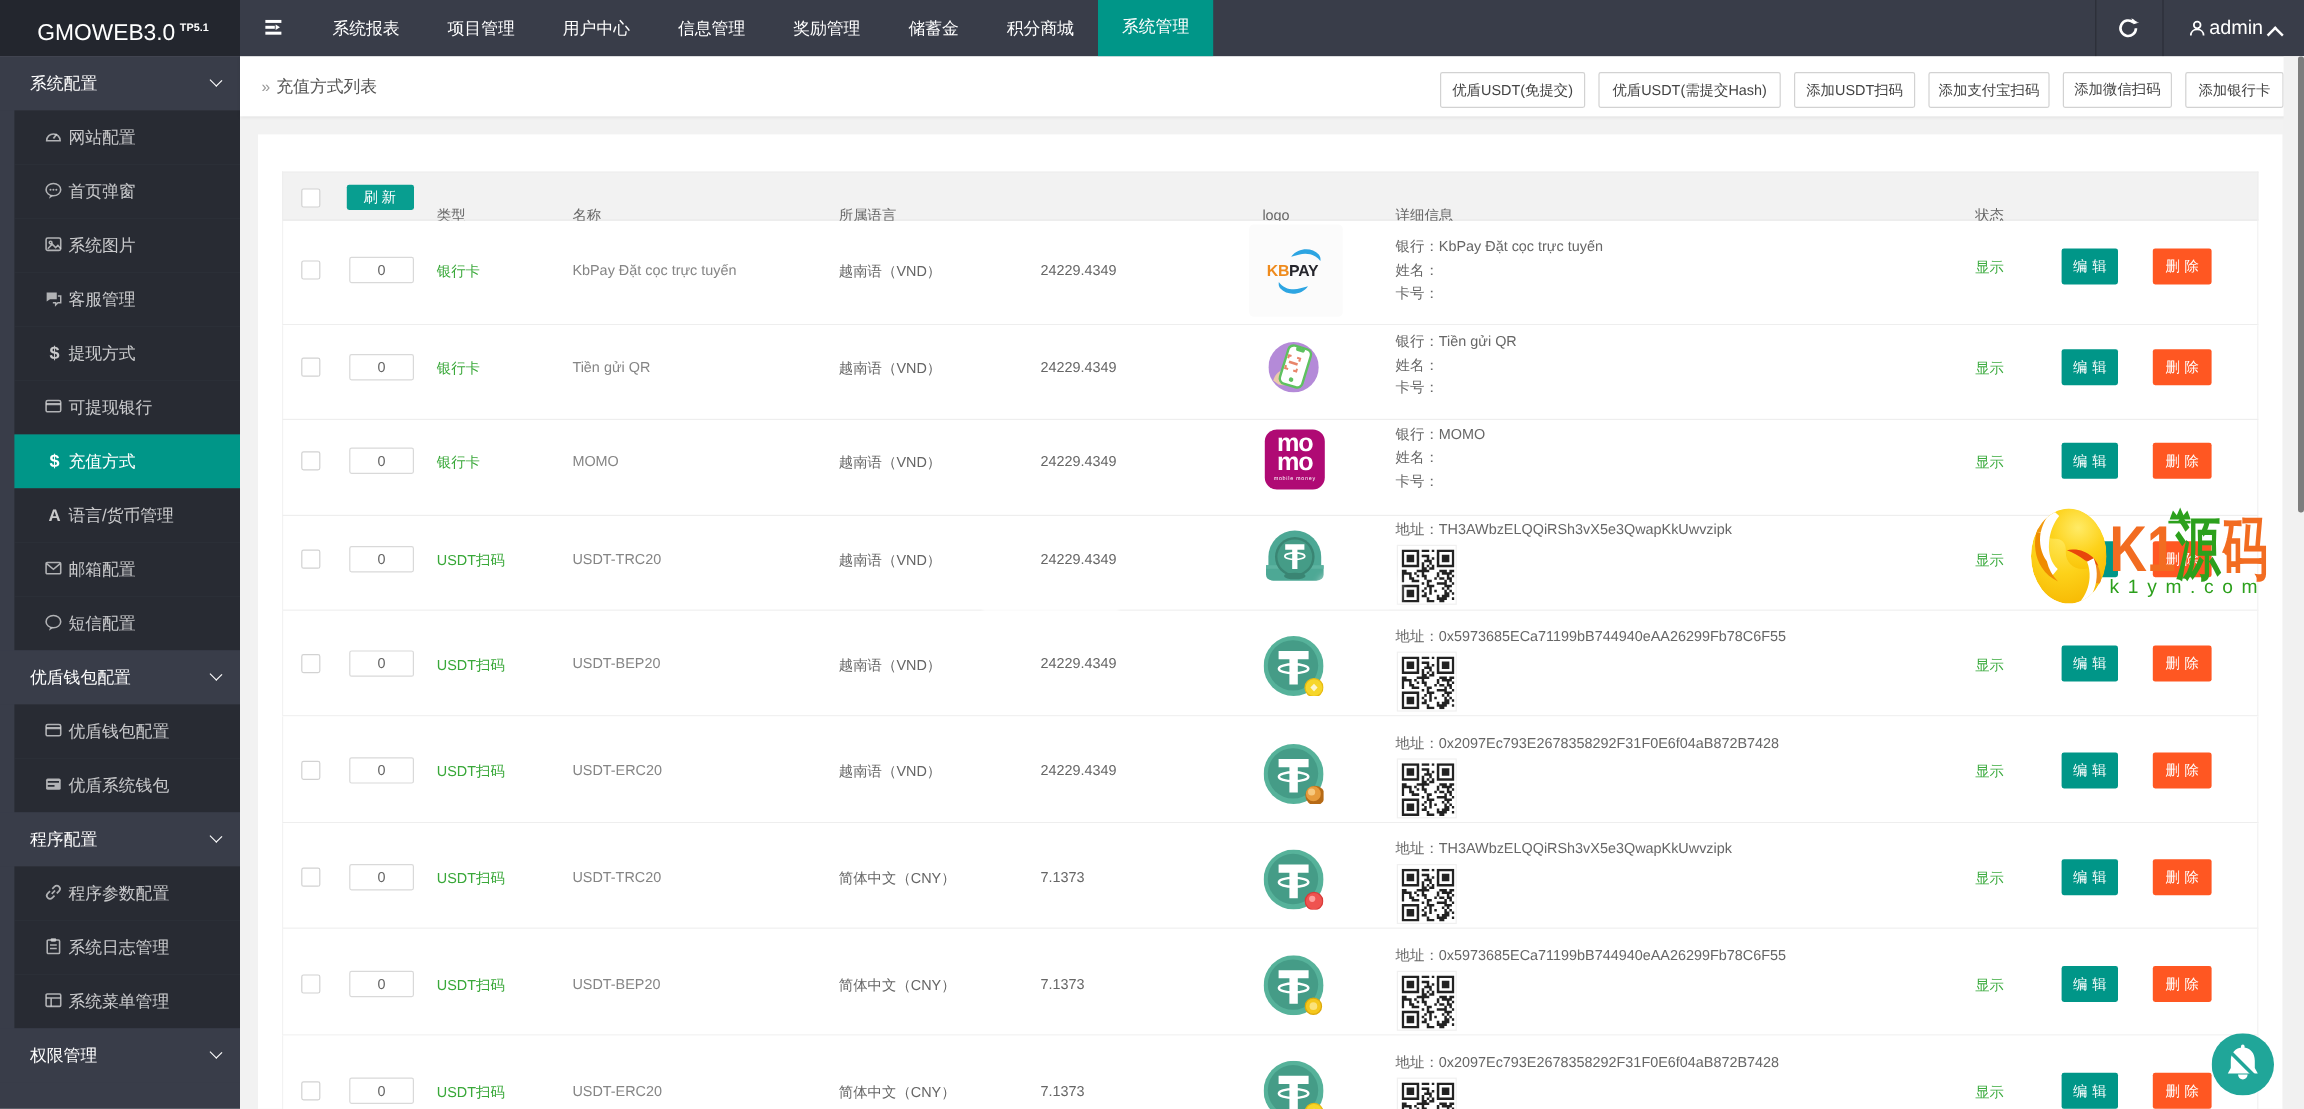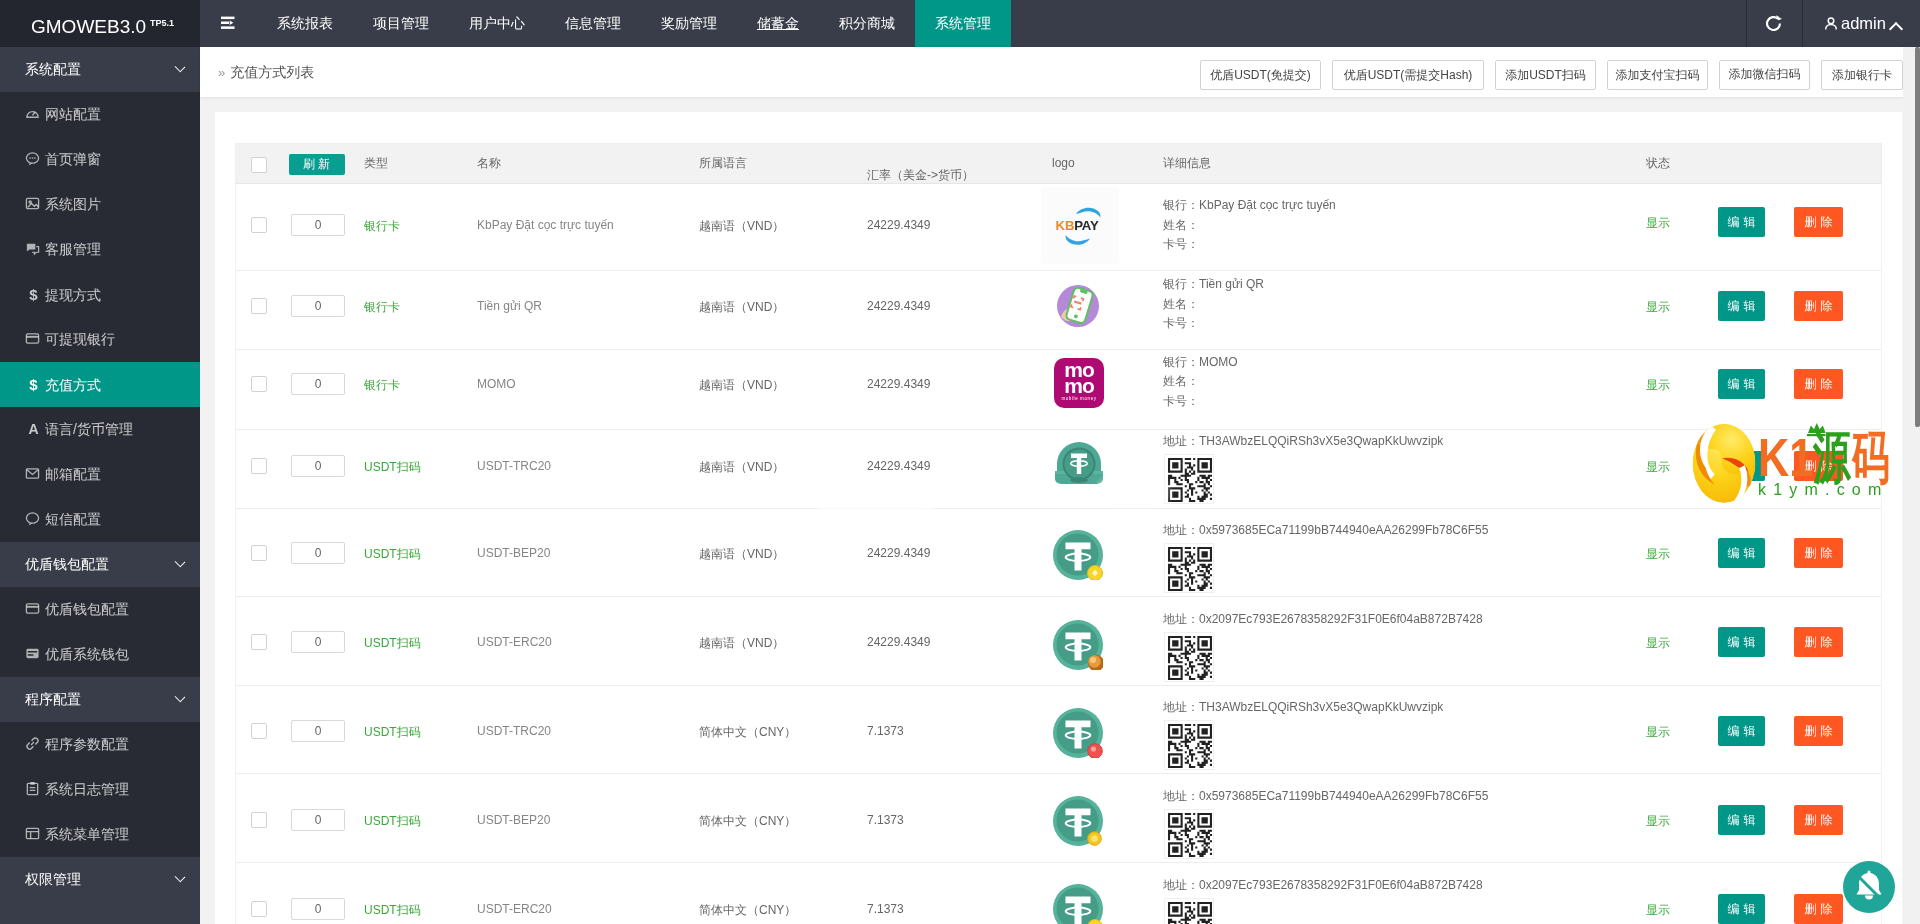--- a/index.html
+++ b/index.html
@@ -4,32 +4,32 @@
 *{margin:0;padding:0;box-sizing:border-box;}
 html,body{width:1920px;height:924px;overflow:hidden;background:#f2f2f2;font-family:"Liberation Sans",sans-serif;}
 .abs{position:absolute;}
 #topbar{position:absolute;left:0;top:0;width:1920px;height:47px;background:#393D49;}
 #logo{position:absolute;left:0;top:0;width:200px;height:47px;background:#23262E;color:#fff;line-height:47px;padding-left:31px;font-size:19px;font-weight:normal;letter-spacing:0;}
 #logo sup{font-size:9px;font-weight:bold;}
 .navitem{position:absolute;top:0;height:47px;line-height:47px;color:#fff;font-size:14px;padding:0 20px;}
 .nav-active{background:#009688;}
 #side{position:absolute;left:0;top:47px;width:200px;height:877px;background:#393D49;}
 .shead{position:relative;height:45px;line-height:45px;color:#fff;font-size:14px;padding-left:25px;background:#393D49;}
-.sitem{position:relative;height:45px;line-height:45px;color:rgba(255,255,255,.75);font-size:14px;background:#282b33;padding-left:25px;}
+.sitem{position:relative;height:45px;line-height:45px;color:rgba(255,255,255,.75);font-size:14px;background:#282b33;padding-left:25px;margin-left:12px;}
 .sitem svg{vertical-align:-2px;margin-right:6px;opacity:.85;}
 .sitem .ic{display:inline-block;width:17px;text-align:center;margin-right:3px;}
 .chev{position:absolute;right:16px;top:16px;width:8px;height:8px;border-right:1.6px solid #fff;border-bottom:1.6px solid #fff;transform:rotate(45deg) scale(1,.9);}
 .active-item{background:#009688!important;color:#fff!important;}
 #crumbbar{position:absolute;left:200px;top:47px;width:1720px;height:50px;background:#fff;box-shadow:0 1px 3px rgba(0,0,0,.08);}
 .crumb{position:absolute;left:18px;top:47px;height:50px;line-height:50px;color:#555;font-size:14px;}
 .crumb .gg{color:#999;font-size:13px;margin-right:5px;}
 .topbtn{position:absolute;top:60px;height:30px;line-height:28px;background:#fff;border:1px solid #d2d2d2;border-radius:2px;font-size:12px;color:#444;text-align:center;}
 #card{position:absolute;left:215px;top:112px;width:1687px;height:812px;background:#fff;}
 .thead{position:absolute;left:235px;top:143px;width:1647px;height:41px;background:#f2f2f2;border:1px solid #eee;border-bottom:1px solid #e6e6e6;}
-.hlbl{position:absolute;top:143px;height:41px;line-height:41px;font-size:12px;color:#666;}
+.hlbl{position:absolute;top:159px;height:41px;line-height:41px;font-size:12px;color:#666;}
 .row{position:absolute;left:235px;width:1647px;border-left:1px solid #f2f2f2;border-right:1px solid #f2f2f2;border-bottom:1px solid #eee;background:#fff;}
 .cb{position:absolute;left:251px;width:16px;height:16px;background:#fff;border:1px solid #d2d2d2;border-radius:2px;}
 .num{position:absolute;left:291px;width:54px;height:22px;border:1px solid #d9d9d9;border-radius:2px;text-align:center;line-height:20px;font-size:12px;color:#666;background:#fff;}
 .t12{position:absolute;font-size:12px;white-space:nowrap;}
 .green{color:#39a839;}
 .gname{color:#858585;}
 .gtxt{color:#666;}
 .btn{position:absolute;height:30px;line-height:30px;border-radius:2px;color:#fff;font-size:12px;text-align:center;}
 .b-edit{background:#009688;width:47px;}
 .b-del{background:#FF5722;width:49px;margin-left:20px;}
@@ -51,21 +51,21 @@
       <rect x="0" y="0.6" width="13.5" height="2.5"></rect>
       <rect x="0" y="5.5" width="8" height="2.5"></rect>
       <path d="M8.7 4.5l3.6 2.2-3.6 2.2z"></path>
       <rect x="0" y="10.4" width="13.5" height="2.5"></rect>
     </svg>
 <div class="navitem" style="left:257px;">系统报表</div>
     <div class="navitem" style="left:353px;">项目管理</div>
     <div class="navitem" style="left:449px;">用户中心</div>
     <div class="navitem" style="left:545px;">信息管理</div>
     <div class="navitem" style="left:641px;">奖励管理</div>
-    <div class="navitem" style="left:737px;text-decoration:underline;">储蓄金</div>
+    <div class="navitem" style="left:737px;">储蓄金</div>
     <div class="navitem" style="left:819px;">积分商城</div>
     <div class="navitem nav-active" style="left:915px;font-family:Liberation Serif, serif;">系统管理</div>
 <div class="abs" style="left:1746px;top:0;width:1px;height:47px;background:rgba(0,0,0,.25);"></div>
 <div class="abs" style="left:1802px;top:0;width:1px;height:47px;background:rgba(0,0,0,.25);"></div>
 <svg class="abs" style="left:1764px;top:14px;" width="19" height="19" viewBox="0 0 20 20">
       <path d="M16.8 10a6.8 6.8 0 1 1-2.2-5" stroke="#fff" stroke-width="2.3" fill="none"></path>
       <path d="M12.8 1.2l1.9 5.3 5-1.6z" fill="#fff"></path>
       <rect x="15.5" y="0" width="4.5" height="5" fill="#393D49"></rect>
       <path d="M13.2 2l1.5 4 3.8-1.2z" fill="#fff"></path>
     </svg>

